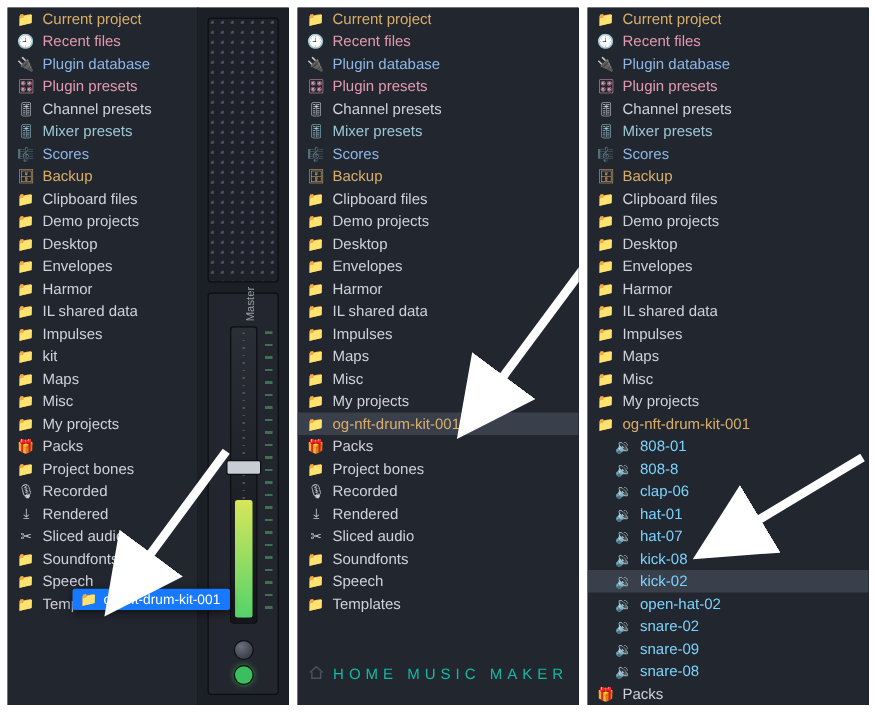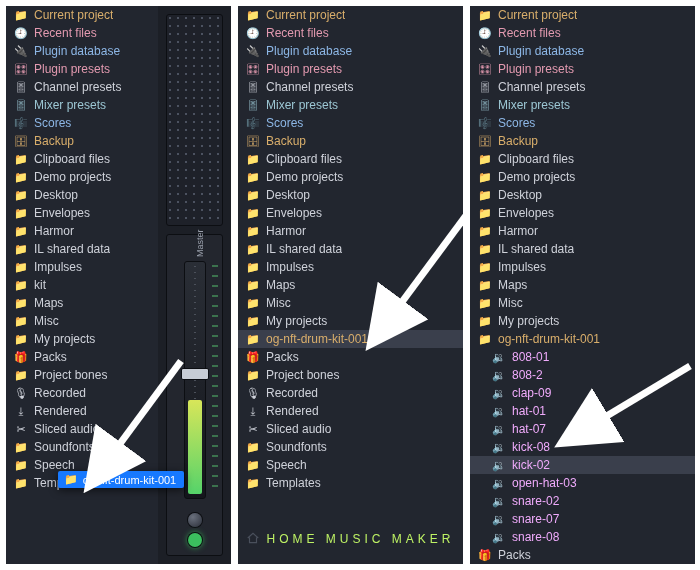--- a/index.html
+++ b/index.html
@@ -54,21 +54,21 @@
   .item .lbl { overflow: hidden; text-overflow: ellipsis; font-size: 12px; }
 
   .item.pink    .icon, .item.pink    .lbl { color: #e39ab0; }
   .item.blue    .icon, .item.blue    .lbl { color: #8db7e6; }
   .item.gold    .icon, .item.gold    .lbl { color: #d9ae6b; }
   .item.grey    .icon, .item.grey    .lbl { color: #cfd2da; }
   .item.lblue   .icon, .item.lblue   .lbl { color: #9cc7d4; }
 
   .indent .item { padding-left: 22px; }
   .indent .item .icon { color: #d9ae6b; }
-  .indent .item .lbl  { color: #f0abfc; }
+  .indent .item .lbl  { color: #7dd3fc; }
 
   .selected { background: #3a3f4c; }
 
   
   .right-area {
     position: absolute;
     left: 152px; right: 0; top: 0; bottom: 0;
     background: #1c1f26;
   }
   .dots-grid {
@@ -166,21 +166,21 @@
   }
   .drag-chip .icon { font-size: 11px; }
 
   
   .watermark {
     position: absolute;
     left: 0; right: 0; bottom: 18px;
     text-align: center;
     font-size: 12px;
     letter-spacing: 4px;
-    color: #bef264;
+    color: #14b8a6;
     pointer-events: none;
   }
   .watermark svg { vertical-align: -2px; margin-right: 6px; }
 
   
   svg.arrow {
     position: absolute;
     pointer-events: none;
   }
 
@@ -540,53 +540,53 @@
           <span class="icon">📁</span>
           <span class="lbl">og-nft-drum-kit-001</span>
         </div>
         <div class="indent">
           <div class="item gold">
             <span class="icon">🔉</span>
             <span class="lbl">808-01</span>
           </div>
           <div class="item gold">
             <span class="icon">🔉</span>
-            <span class="lbl">808-2</span>
-          </div>
-          <div class="item gold">
-            <span class="icon">🔉</span>
-            <span class="lbl">clap-09</span>
+            <span class="lbl">808-8</span>
+          </div>
+          <div class="item gold">
+            <span class="icon">🔉</span>
+            <span class="lbl">clap-06</span>
           </div>
           <div class="item gold">
             <span class="icon">🔉</span>
             <span class="lbl">hat-01</span>
           </div>
           <div class="item gold">
             <span class="icon">🔉</span>
             <span class="lbl">hat-07</span>
           </div>
           <div class="item gold">
             <span class="icon">🔉</span>
             <span class="lbl">kick-08</span>
           </div>
           <div class="item gold selected">
             <span class="icon">🔉</span>
             <span class="lbl">kick-02</span>
           </div>
           <div class="item gold">
             <span class="icon">🔉</span>
-            <span class="lbl">open-hat-03</span>
+            <span class="lbl">open-hat-02</span>
           </div>
           <div class="item gold">
             <span class="icon">🔉</span>
             <span class="lbl">snare-02</span>
           </div>
           <div class="item gold">
             <span class="icon">🔉</span>
-            <span class="lbl">snare-07</span>
+            <span class="lbl">snare-09</span>
           </div>
           <div class="item gold">
             <span class="icon">🔉</span>
             <span class="lbl">snare-08</span>
           </div>
         </div>
         <div class="item grey">
           <span class="icon">🎁</span>
           <span class="lbl">Packs</span>
         </div>

